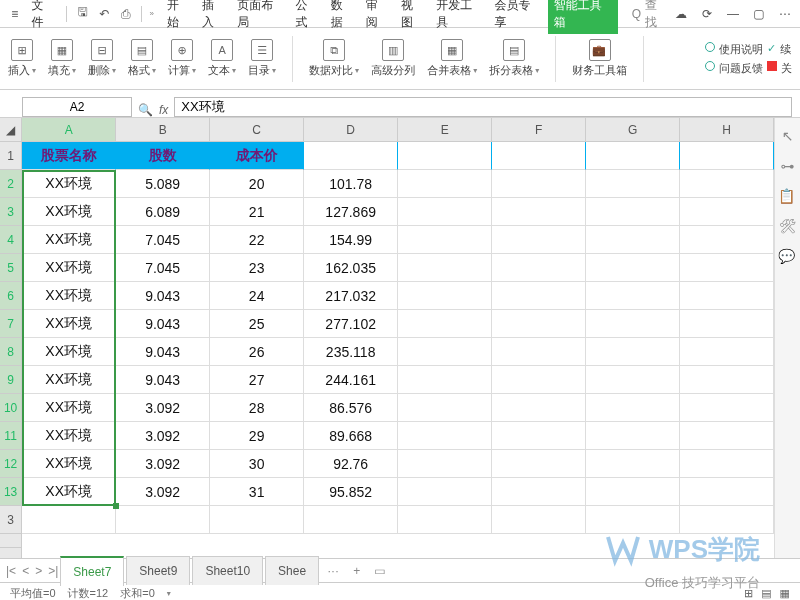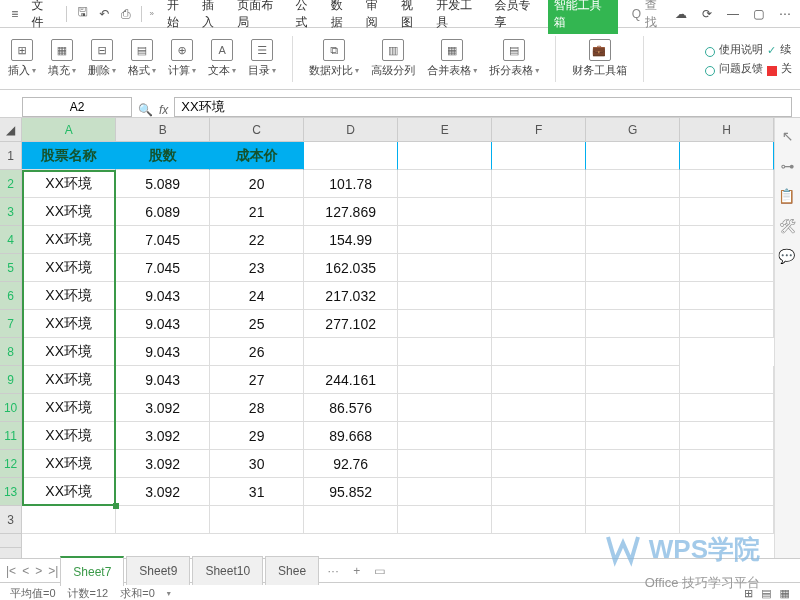--- a/index.html
+++ b/index.html
@@ -12,40 +12,40 @@
 .tab { padding: 3px 5px; font-size: 12px; color: #333; }
 .tab.active { background: #33b651; color: #fff; padding: 3px 6px; }
 .search-top { display: flex; align-items: center; margin-left: 10px; color: #888; gap: 4px; }
 .right-icons { margin-left: auto; display: flex; gap: 8px; align-items: center; }
 .ribbon { height: 62px; border-bottom: 1px solid #d0d0d0; display: flex; align-items: center; padding: 4px 8px; gap: 12px; }
 .ribbon-group { display: flex; flex-direction: column; align-items: center; gap: 2px; }
 .ribbon-icon { width: 22px; height: 22px; border: 1px solid #888; border-radius: 2px; display: flex; align-items: center; justify-content: center; font-size: 11px; color: #666; }
 .ribbon-label { font-size: 11px; color: #444; display: flex; align-items: center; gap: 2px; }
 .ribbon-sep { width: 1px; height: 46px; background: #ddd; margin: 0 4px; }
 .right-panel-ribbon { margin-left: auto; font-size: 11px; color: #444; display: flex; flex-direction: column; gap: 4px; }
-.right-panel-ribbon div { display: flex; align-items: flex-end; gap: 4px; }
+.right-panel-ribbon div { display: flex; align-items: flex-start; gap: 4px; }
 .dot-green { width: 10px; height: 10px; border: 1px solid #3a9; border-radius: 50%; display: inline-block; }
 .dot-red { width: 10px; height: 10px; background: #e33; display: inline-block; }
 .formula-bar { height: 28px; border-bottom: 1px solid #d0d0d0; display: flex; align-items: flex-end; padding: 0 2px; gap: 6px; }
 .name-box { width: 110px; height: 20px; border: 1px solid #bbb; display: flex; align-items: center; justify-content: center; font-size: 12px; margin-left: 20px; }
 .fx-icon { font-style: italic; color: #666; }
 .formula-input { flex: 1; height: 20px; border: 1px solid #bbb; padding: 0 6px; font-size: 13px; margin-right: 6px; }
 .sheet-area { display: flex; height: 440px; }
 .row-headers { width: 24px; background: #e8e8e8; border-right: 1px solid #ccc; }
 .row-h { height: 28px; border-bottom: 1px solid #ccc; display: flex; align-items: center; justify-content: center; font-size: 12px; color: #555; }
 .row-h.header-cell { height: 24px; background: #e8e8e8; }
 .row-h.sel { background: #c8e0c8; color: #2b6; }
 .grid { flex: 1; position: relative; }
 .col-headers { display: flex; height: 24px; background: #e8e8e8; border-bottom: 1px solid #ccc; }
 .col-h { border-right: 1px solid #ccc; display: flex; align-items: center; justify-content: center; font-size: 12px; color: #555; }
 .col-h.sel { background: #c8e0c8; color: #2b6; }
 .data-rows { }
 .data-row { display: flex; height: 28px; }
 .cell { border-right: 1px solid #ddd; border-bottom: 1px solid #ddd; display: flex; align-items: center; justify-content: center; font-size: 14px; color: #111; padding: 0 4px; }
-.header-row .cell { background: #00aeef; color: #14532d; font-weight: bold; border-right: 1px solid #00aeef; text-align: right; }
+.header-row .cell { background: #00aeef; color: #701a75; font-weight: bold; border-right: 1px solid #00aeef; text-align: right; }
 .col-a { width: 94px; } .col-b { width: 94px; } .col-c { width: 94px; } .col-d { width: 94px; }
 .col-e { width: 94px; } .col-f { width: 94px; } .col-g { width: 94px; } .col-h { width: 94px; }
 .selected-range { position: absolute; border: 2px solid #3a9948; pointer-events: none; }
 .fill-handle { position: absolute; width: 6px; height: 6px; background: #3a9948; }
 .side-panel { width: 28px; background: #f5f5f5; border-left: 1px solid #ddd; display: flex; flex-direction: column; align-items: center; gap: 14px; padding-top: 10px; }
 .side-icon { width: 16px; height: 16px; color: #888; font-size: 14px; display: flex; align-items: center; justify-content: center; }
 .sheet-tabs { height: 24px; border-top: 1px solid #ccc; display: flex; align-items: center; padding: 0 6px; gap: 2px; font-size: 12px; }
 .nav-arrows { display: flex; gap: 6px; color: #888; }
 .sheet-tab { padding: 7px 12px; border: 1px solid #ccc; border-bottom: none; color: #555; background: #f0f0f0; }
 .sheet-tab.active { background: #fff; color: #3a9948; border-top: 2px solid #3a9948; }
@@ -301,20 +301,21 @@
             <div class="cell col-d">277.102</div>
             <div class="cell col-e"></div>
             <div class="cell col-f"></div>
             <div class="cell col-g"></div>
             <div class="cell col-h"></div>
           </div>
           <div class="data-row">
             <div class="cell col-a">XX环境</div>
             <div class="cell col-b">9.043</div>
             <div class="cell col-c">26</div>
+            <div class="cell col-d">235.118</div>
             <div class="cell col-e"></div>
             <div class="cell col-f"></div>
             <div class="cell col-g"></div>
             <div class="cell col-h"></div>
           </div>
           <div class="data-row">
             <div class="cell col-a">XX环境</div>
             <div class="cell col-b">9.043</div>
             <div class="cell col-c">27</div>
             <div class="cell col-d">244.161</div>

